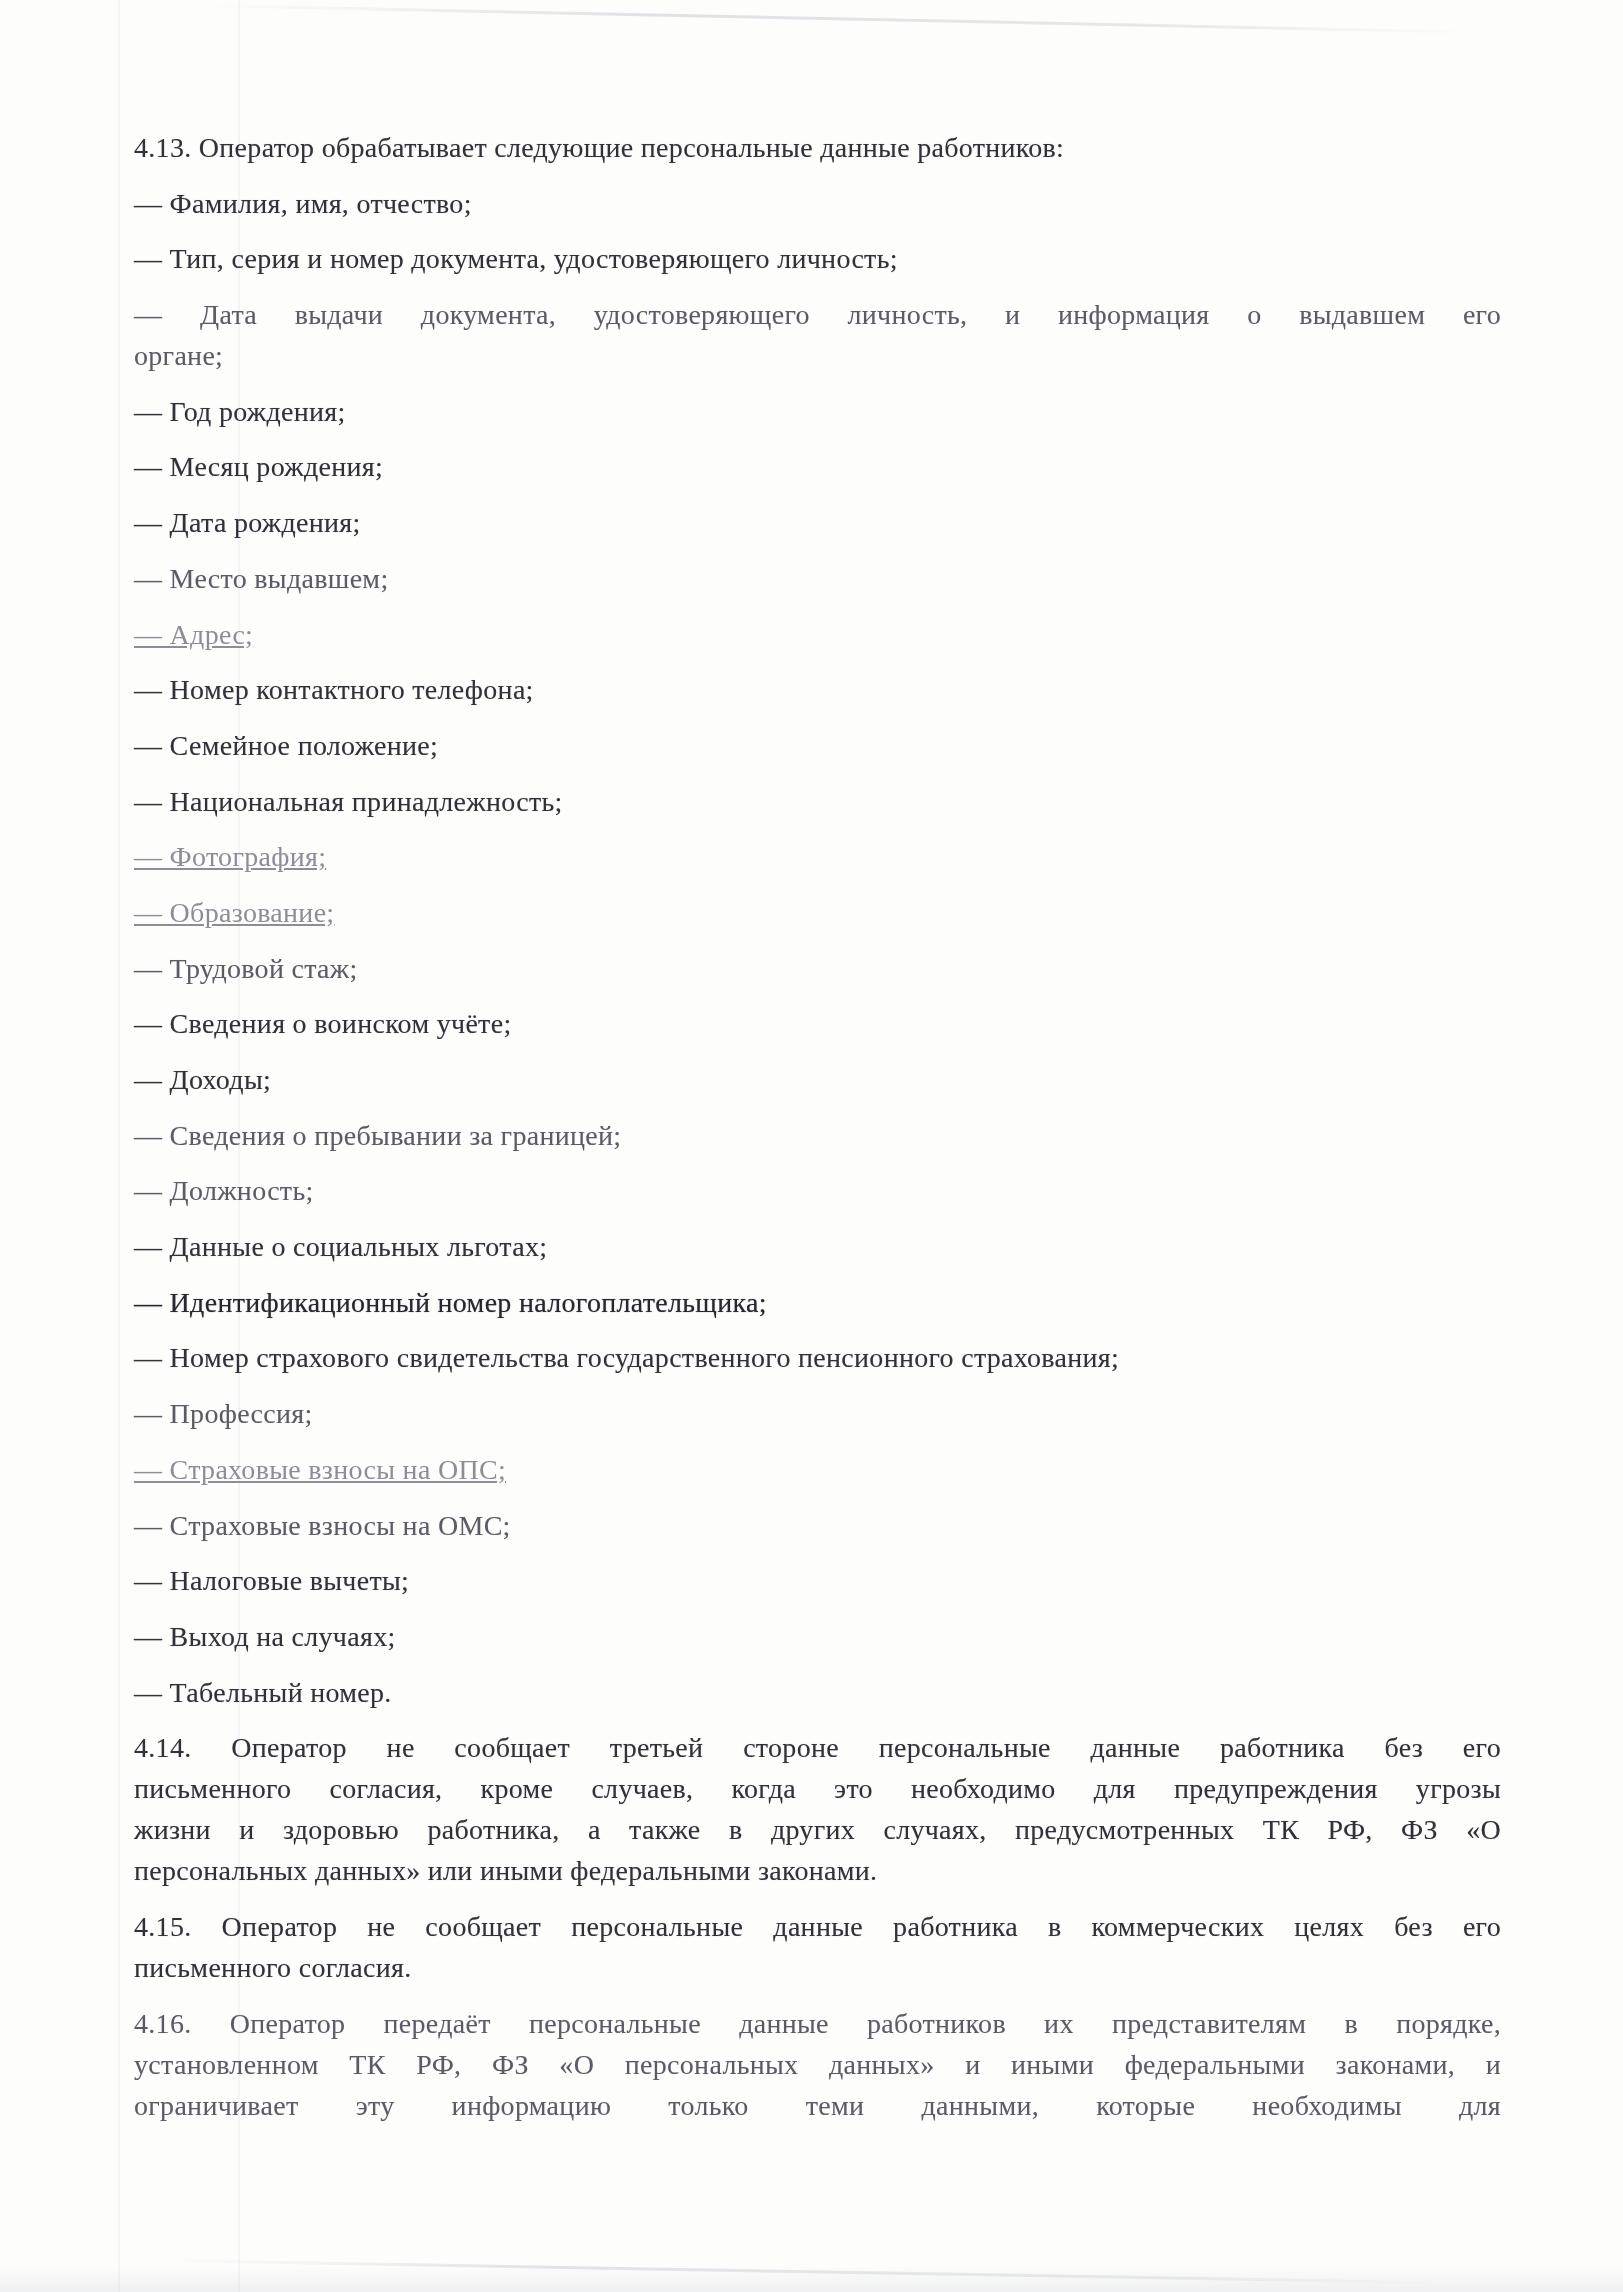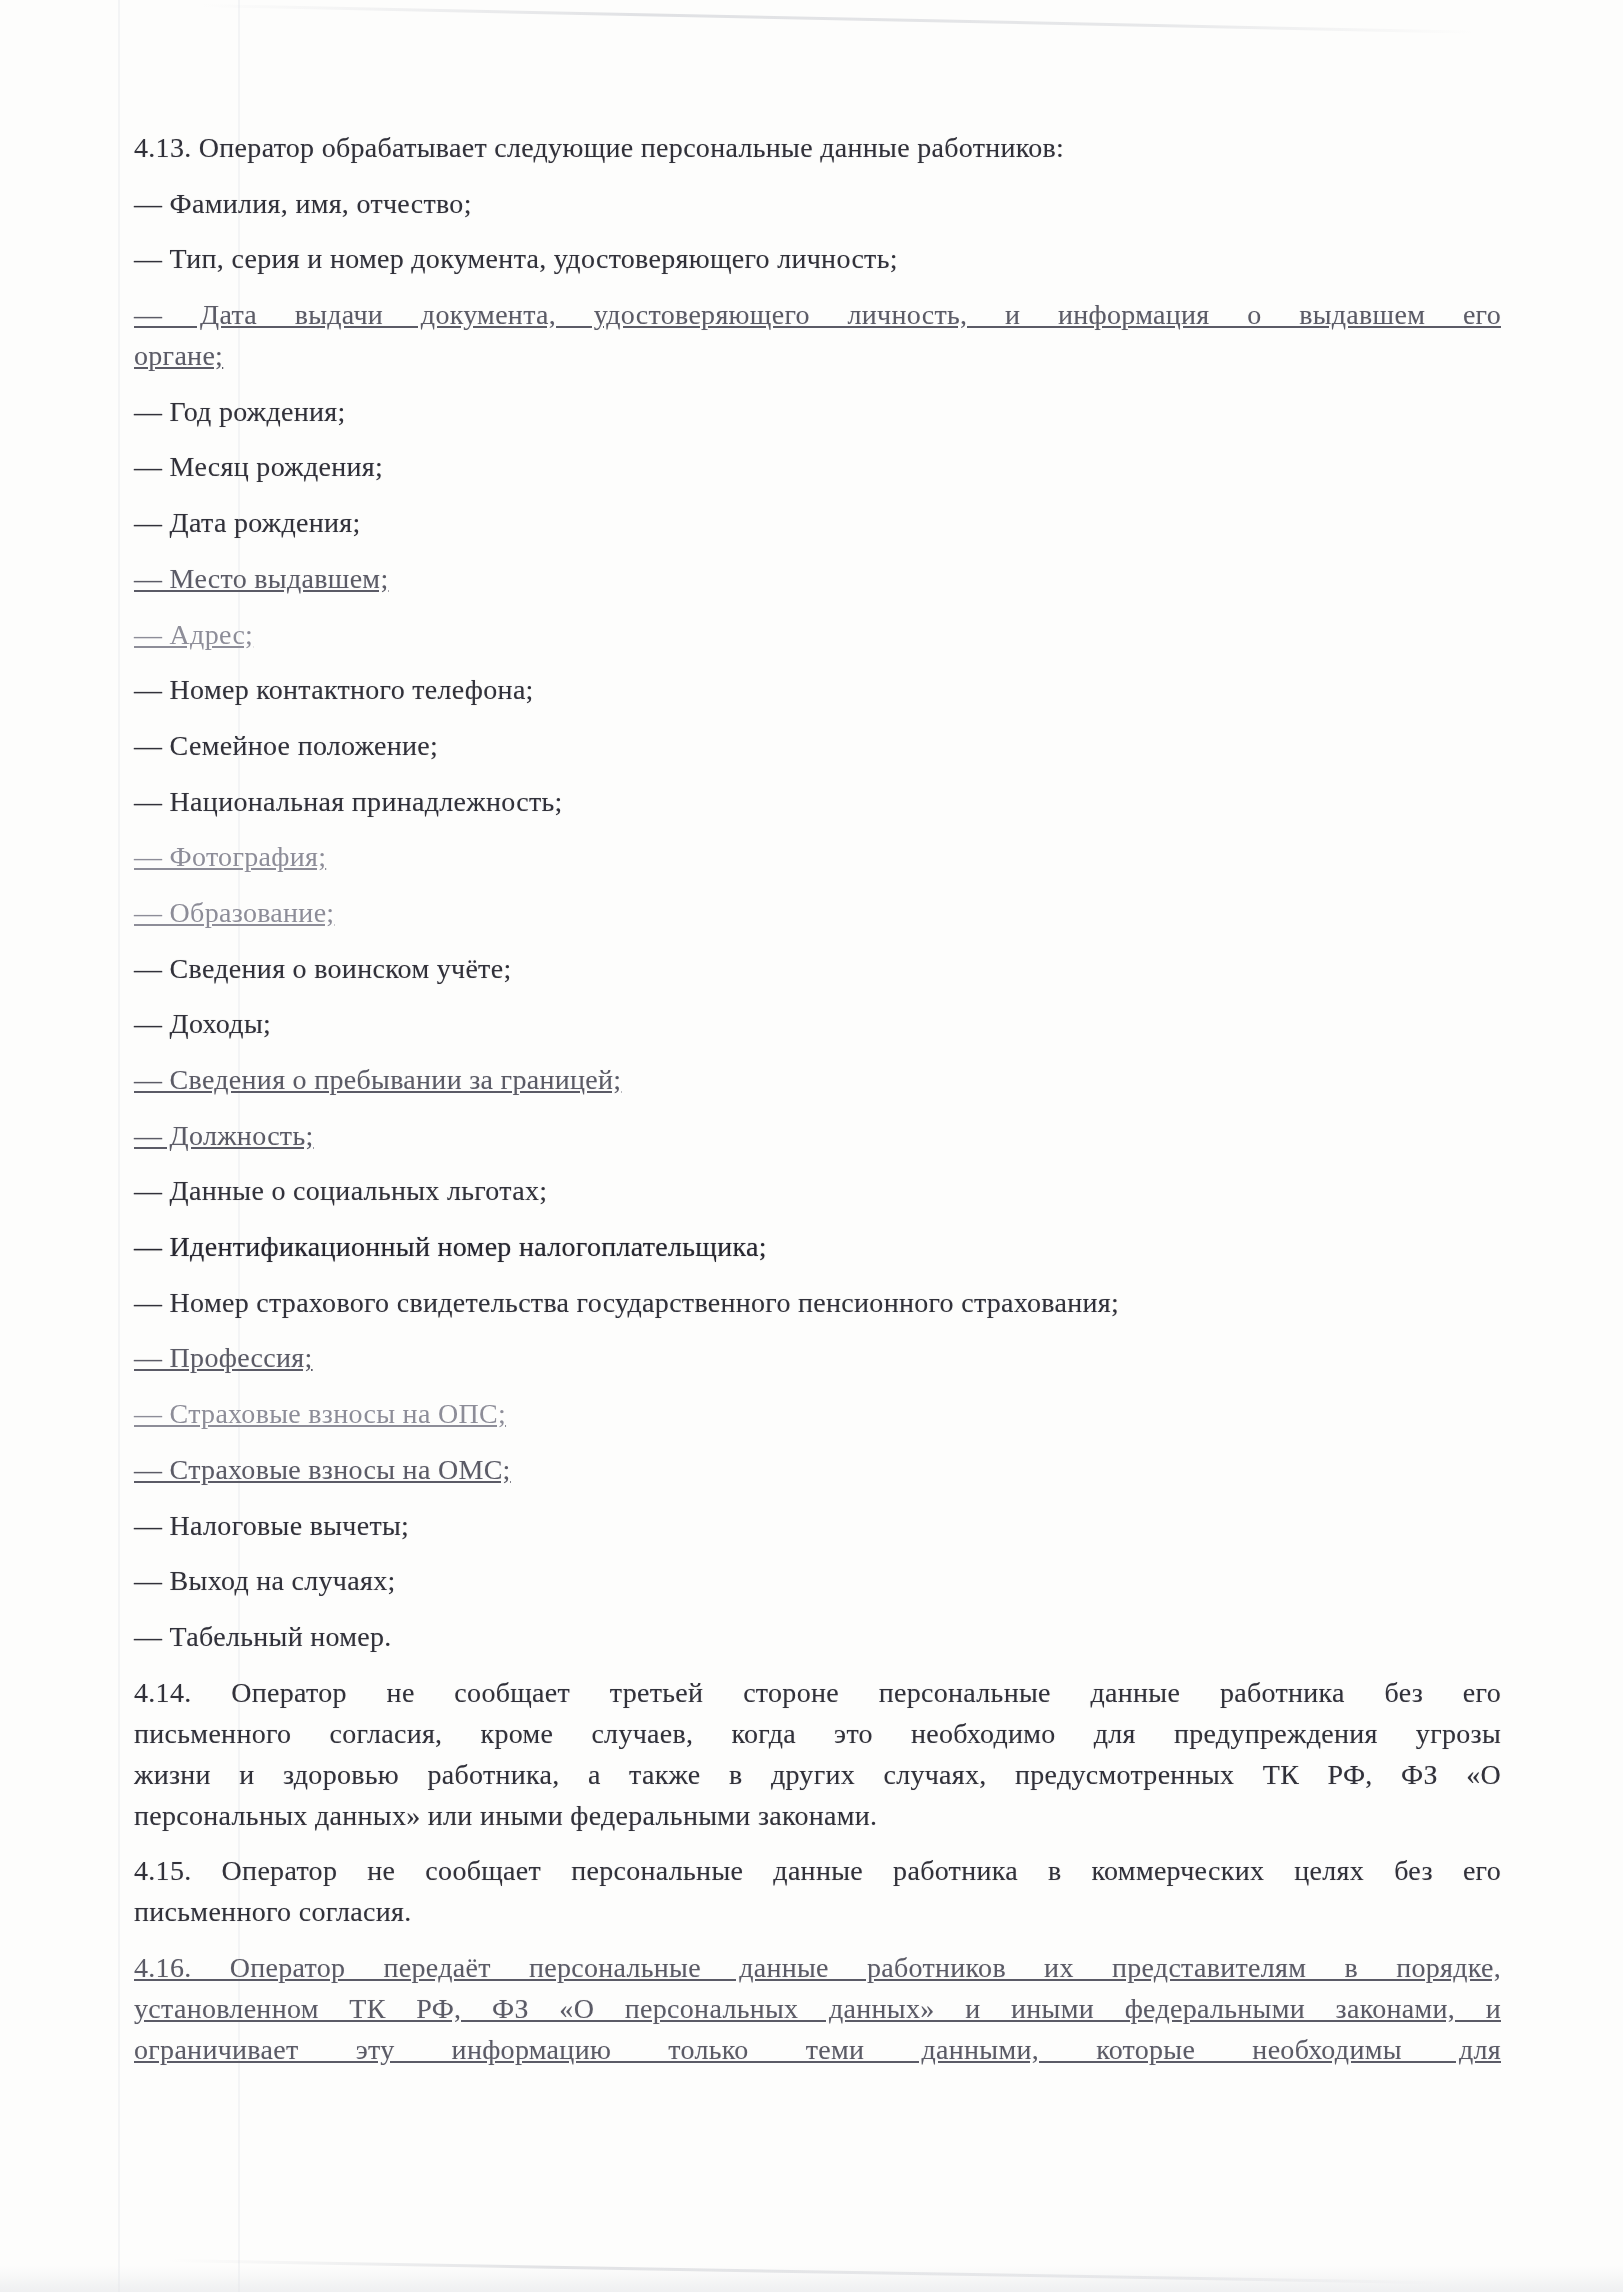--- a/index.html
+++ b/index.html
@@ -34,21 +34,21 @@
     position: absolute;
     left: 134px;
     top: 127px;
     width: 1367px;
   }
   .ln, .li, .hd { font-size: 28px; line-height: 41px; letter-spacing: 0.3px; }
   .blk { margin: 0 0 14.7px 0; }
   .jline { text-align: justify; text-align-last: justify; }
   
   .t-d { color: #31313a; text-shadow: 0 0 1px rgba(45,45,55,0.28); }
-  .t-m { color: #5b5b66; text-shadow: 0 0 1px rgba(80,80,92,0.18); text-decoration: underline; }
+  .t-m { color: #5b5b66; text-shadow: 0 0 1px rgba(80,80,92,0.18); }
   .t-l { color: #8d8d98; text-decoration: underline; }
   .t-b { color: #272730; text-shadow: 0 0 1px rgba(30,30,42,0.55); }
 </style>
 </head>
 <body>
 
 <div class="page">
   <div class="streak-top"></div>
   <div class="fold fold-1"></div>
   <div class="fold fold-2"></div>
@@ -67,20 +67,21 @@
       <div class="li blk t-d">— Год рождения;</div>
       <div class="li blk t-d">— Месяц рождения;</div>
       <div class="li blk t-d">— Дата рождения;</div>
       <div class="li blk t-m">— Место выдавшем;</div>
       <div class="li blk t-l">— Адрес;</div>
       <div class="li blk t-d">— Номер контактного телефона;</div>
       <div class="li blk t-d">— Семейное положение;</div>
       <div class="li blk t-d">— Национальная принадлежность;</div>
       <div class="li blk t-l">— Фотография;</div>
       <div class="li blk t-l">— Образование;</div>
+      <div class="li blk t-m">— Трудовой стаж;</div>
       <div class="li blk t-d">— Сведения о воинском учёте;</div>
       <div class="li blk t-d">— Доходы;</div>
       <div class="li blk t-m">— Сведения о пребывании за границей;</div>
       <div class="li blk t-m">— Должность;</div>
       <div class="li blk t-d">— Данные о социальных льготах;</div>
       <div class="li blk t-b">— Идентификационный номер налогоплательщика;</div>
       <div class="li blk t-d">— Номер страхового свидетельства государственного пенсионного страхования;</div>
       <div class="li blk t-m">— Профессия;</div>
       <div class="li blk t-l">— Страховые взносы на ОПС;</div>
       <div class="li blk t-m">— Страховые взносы на ОМС;</div>

